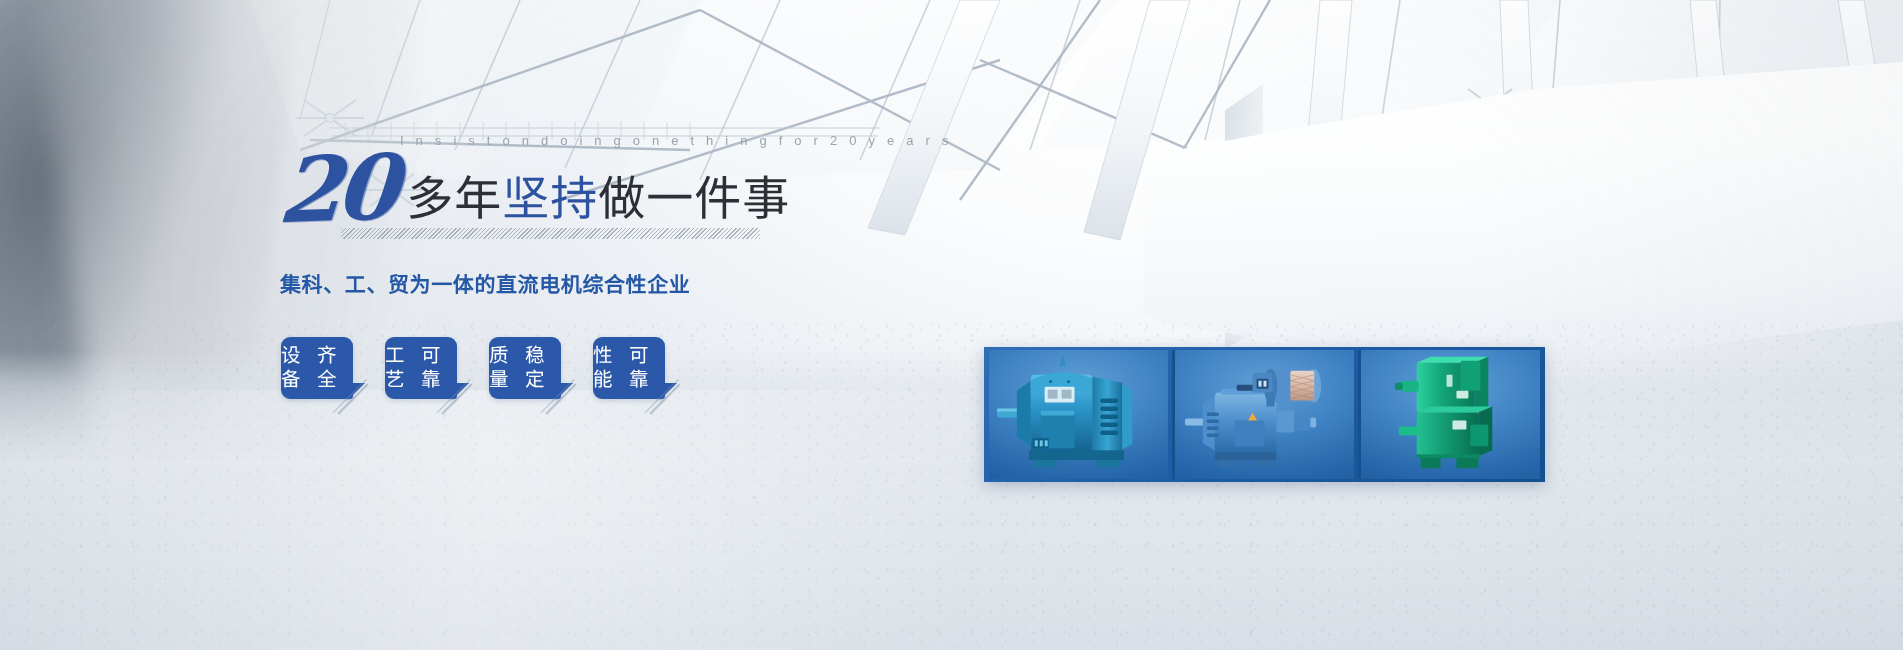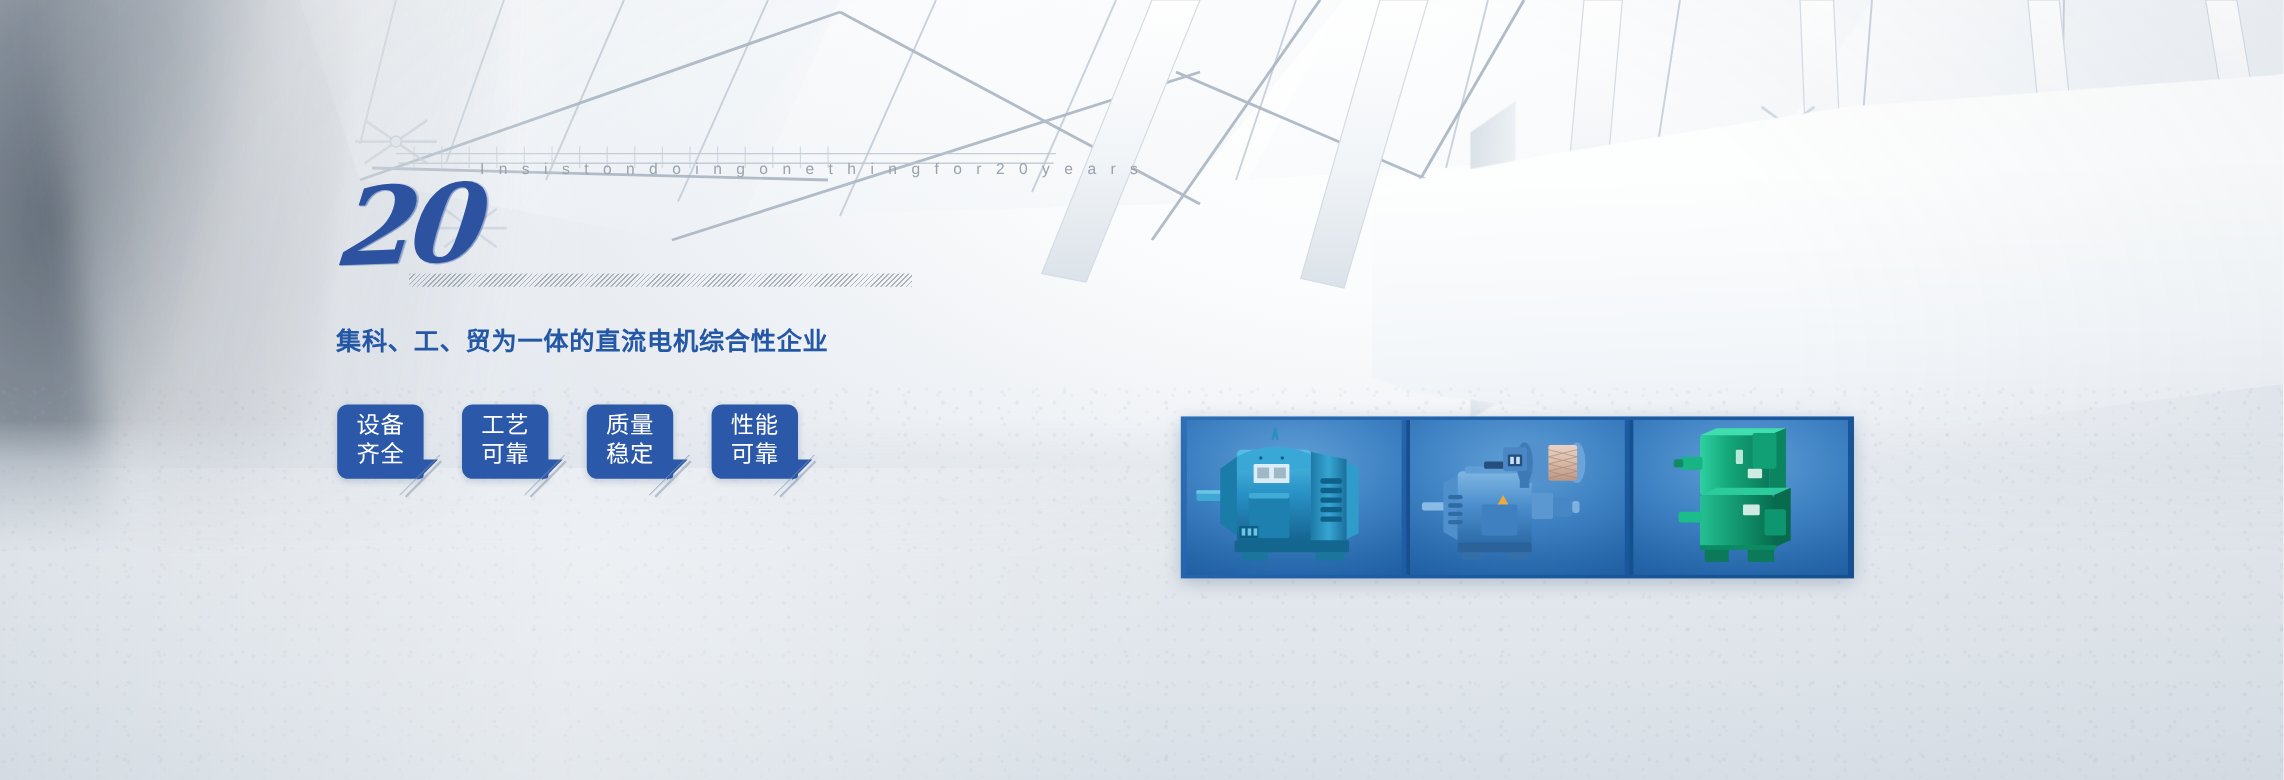--- a/index.html
+++ b/index.html
@@ -153,21 +153,21 @@
   .badges{
     position:absolute; left:281px; top:337px;
     display:flex; gap:32px;
   }
   .badge{
     position:relative;
     width:72px; height:62px;
     background:#2b58a8;
     border-radius:9px 9px 3px 9px;
     color:#ffffff;
-    display:flex; flex-direction:column;
+    display:flex; flex-direction:row;
     align-items:center; justify-content:center;
     font-size:19.5px; line-height:1.22;
     font-weight:400;
     letter-spacing:.5px;
     box-shadow:0 2px 5px rgba(30,60,110,.18);
   }
   .badge .b-l1,.badge .b-l2{ display:block; }
   .badge::after{
     content:"";
     position:absolute;
@@ -333,20 +333,21 @@
     <div class="bg-floor-sheen"></div>
     <div class="bg-vignette"></div>
   </div>
 
   <div class="content">
 
     <div class="eyebrow">I n s i s t   o n   d o i n g   o n e   t h i n g   f o r   2 0   y e a r s</div>
 
     <div class="headline-row">
       <span class="big20">20</span>
+      <span class="headline-cn"><span>多年</span><span class="blue">坚持</span><span>做一件事</span></span>
     </div>
 
     <div class="divider"></div>
 
     <div class="subtitle">集科、工、贸为一体的直流电机综合性企业</div>
 
     <div class="badges">
       <div class="badge">
         <span class="b-l1">设备</span>
         <span class="b-l2">齐全</span>

